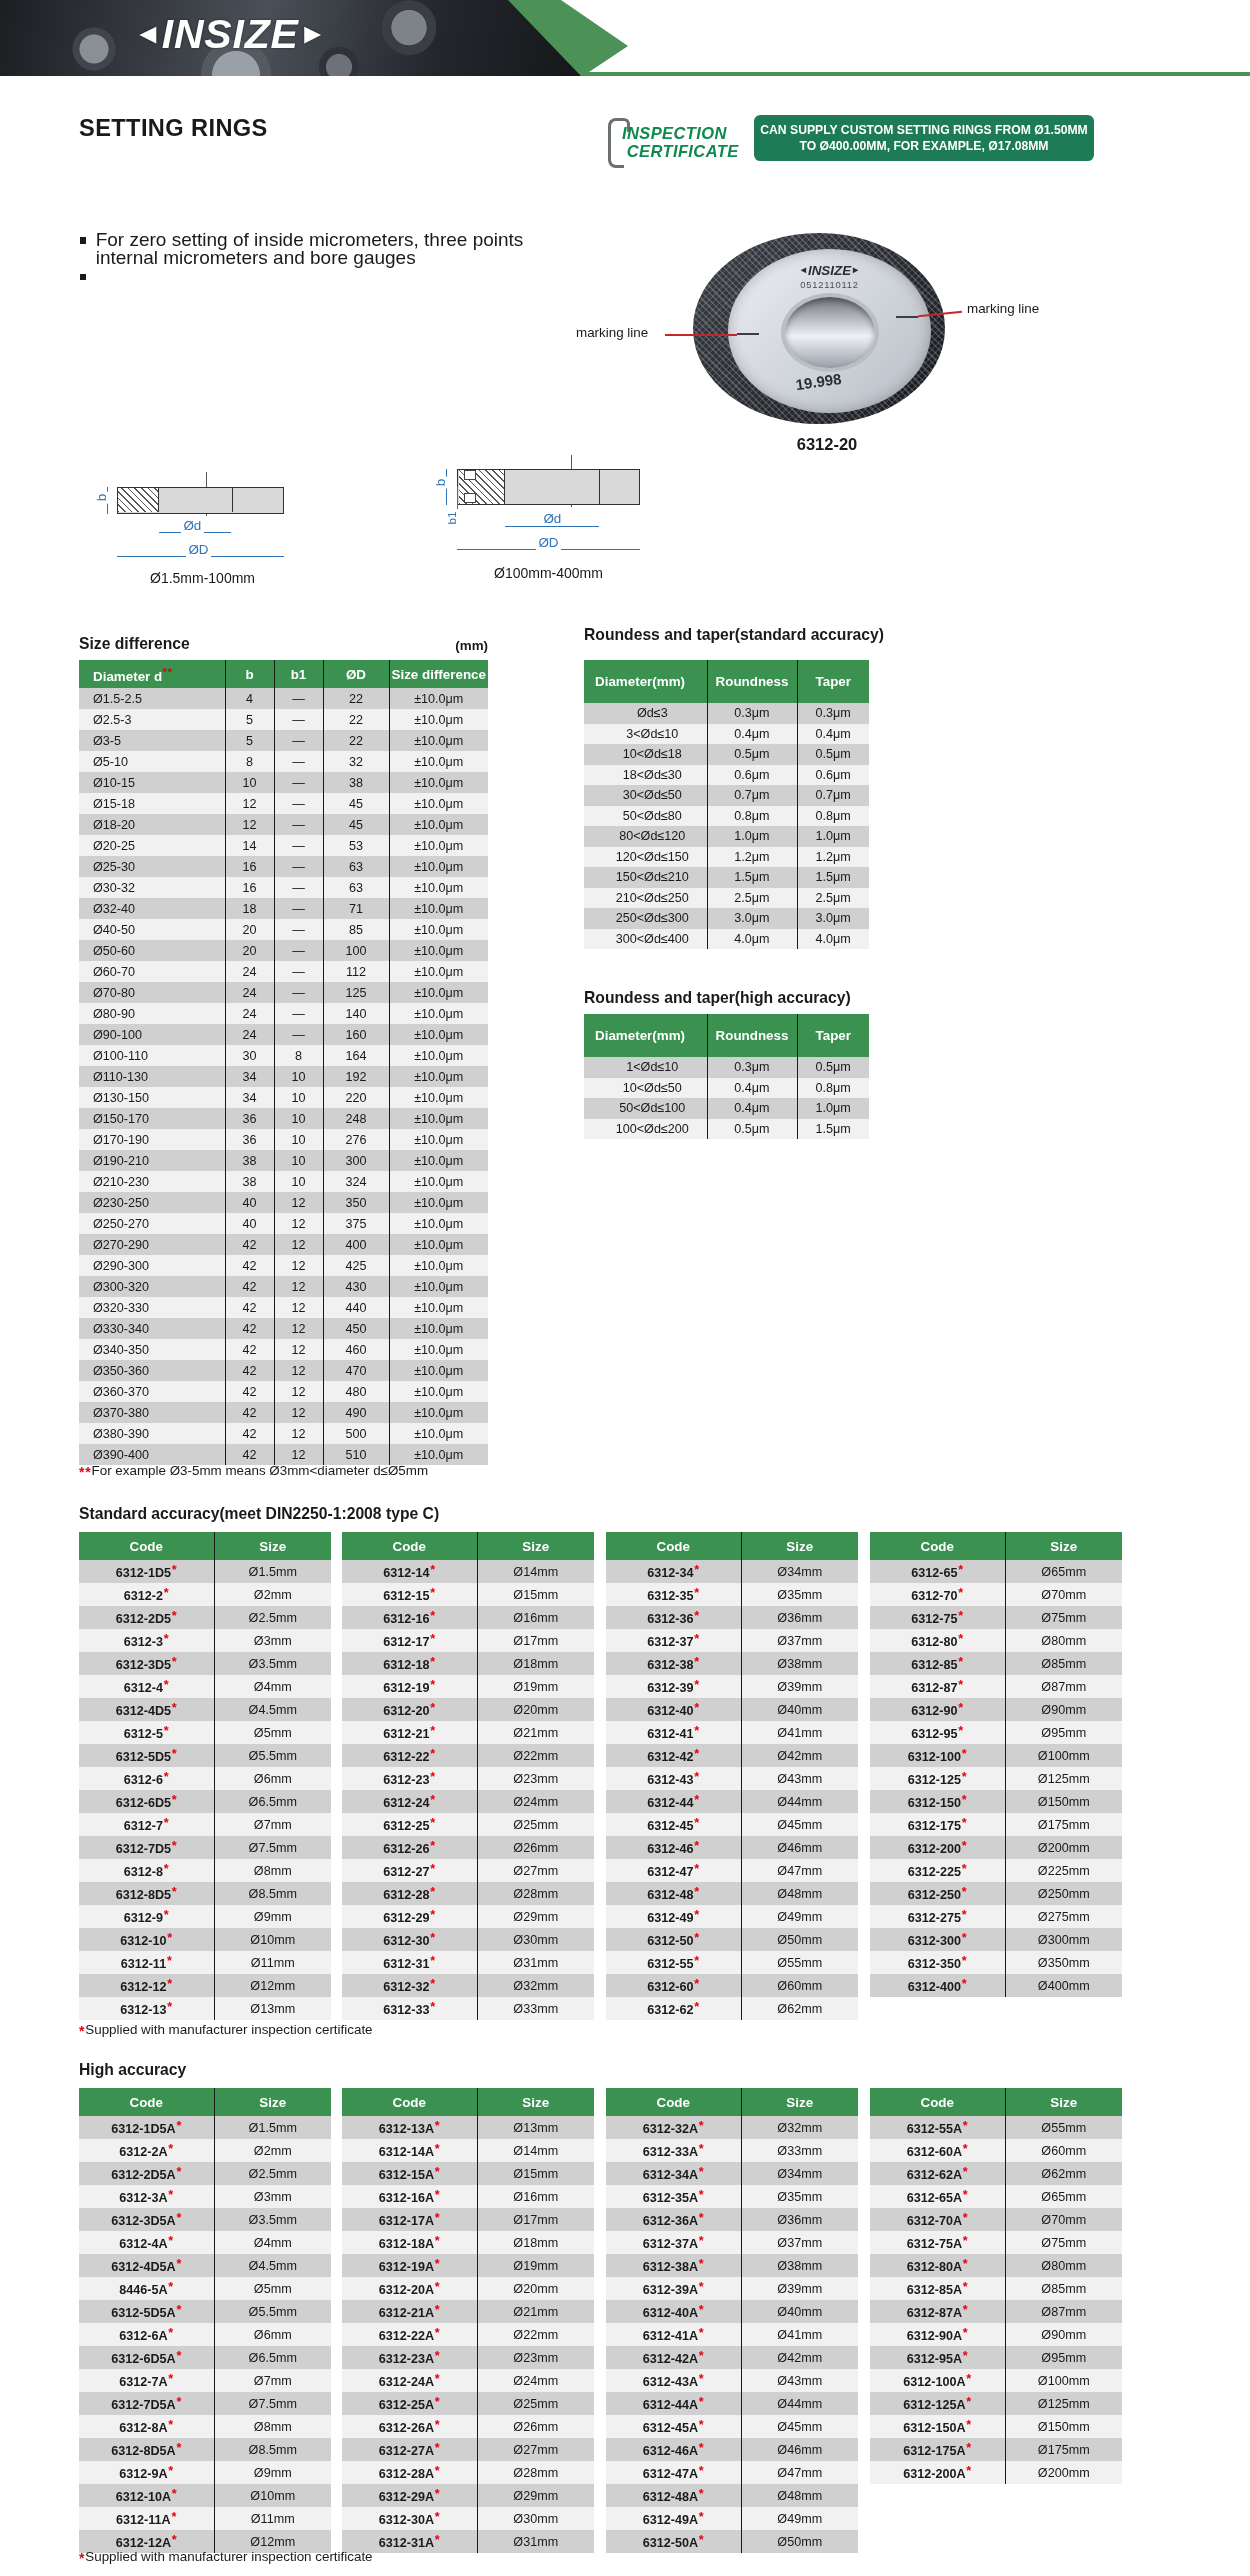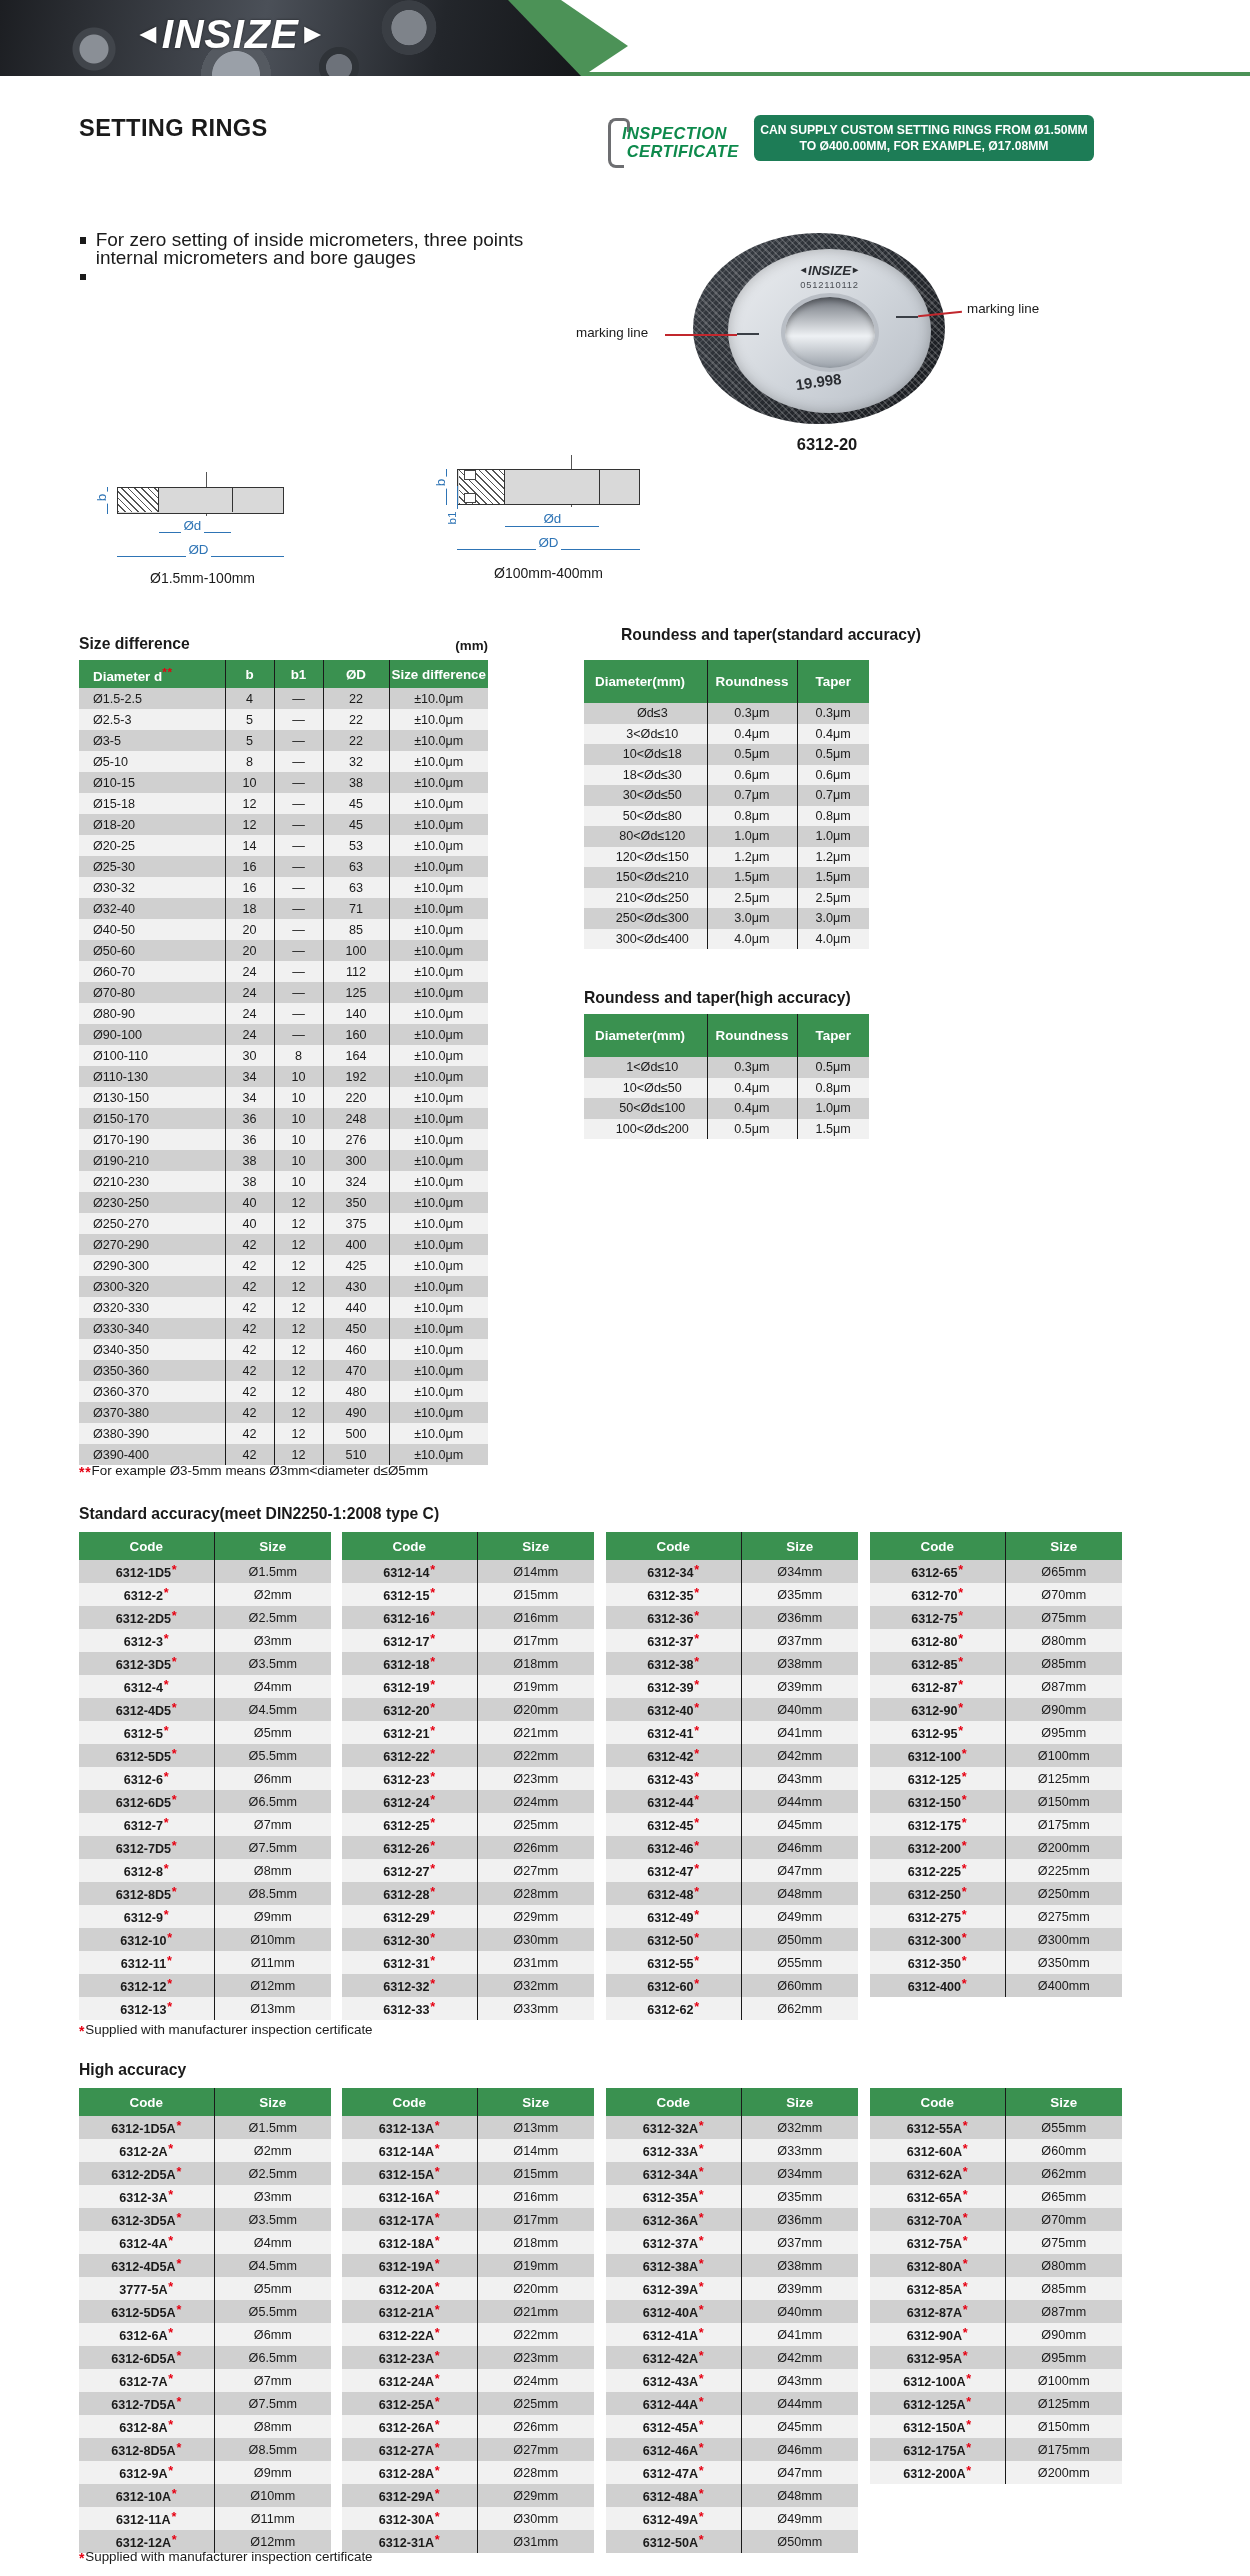--- a/index.html
+++ b/index.html
@@ -480,21 +480,21 @@
         <td>Ø390-400</td>
         <td>42</td>
         <td>12</td>
         <td>510</td>
         <td>±10.0μm</td>
       </tr>
     </tbody>
 </table>
 <div class="abs footnote" style="left:79px;top:1463px;"><span class="star2">**</span><span>For example Ø3-5mm means Ø3mm&lt;diameter d≤Ø5mm</span></div>
 
-<div class="abs sec-title" style="left:584px;top:626px;margin-left:37px;">Roundess and taper(standard accuracy)</div>
+<div class="abs sec-title" style="left:584px;top:626px;">Roundess and taper(standard accuracy)</div>
 <table class="tbl rt" style="left:584px;top:660px;width:285px;">
   <colgroup>
       <col style="width:123px">
       <col style="width:90px">
       <col style="width:72px">
     </colgroup>
   <thead>
       <tr>
     <th style="text-align:left;padding-left:11px;">Diameter(mm)</th>
     <th>Roundness</th>
@@ -1015,21 +1015,21 @@
       </tr>
       <tr>
         <td><span class="code">6312-4A</span><span class="star">*</span></td>
         <td>Ø4mm</td>
       </tr>
       <tr>
         <td><span class="code">6312-4D5A</span><span class="star">*</span></td>
         <td>Ø4.5mm</td>
       </tr>
       <tr>
-        <td><span class="code">3777-5A</span><span class="star">*</span></td>
+        <td><span class="code">8446-5A</span><span class="star">*</span></td>
         <td>Ø5mm</td>
       </tr>
       <tr>
         <td><span class="code">6312-5D5A</span><span class="star">*</span></td>
         <td>Ø5.5mm</td>
       </tr>
       <tr>
         <td><span class="code">6312-6A</span><span class="star">*</span></td>
         <td>Ø6mm</td>
       </tr>

